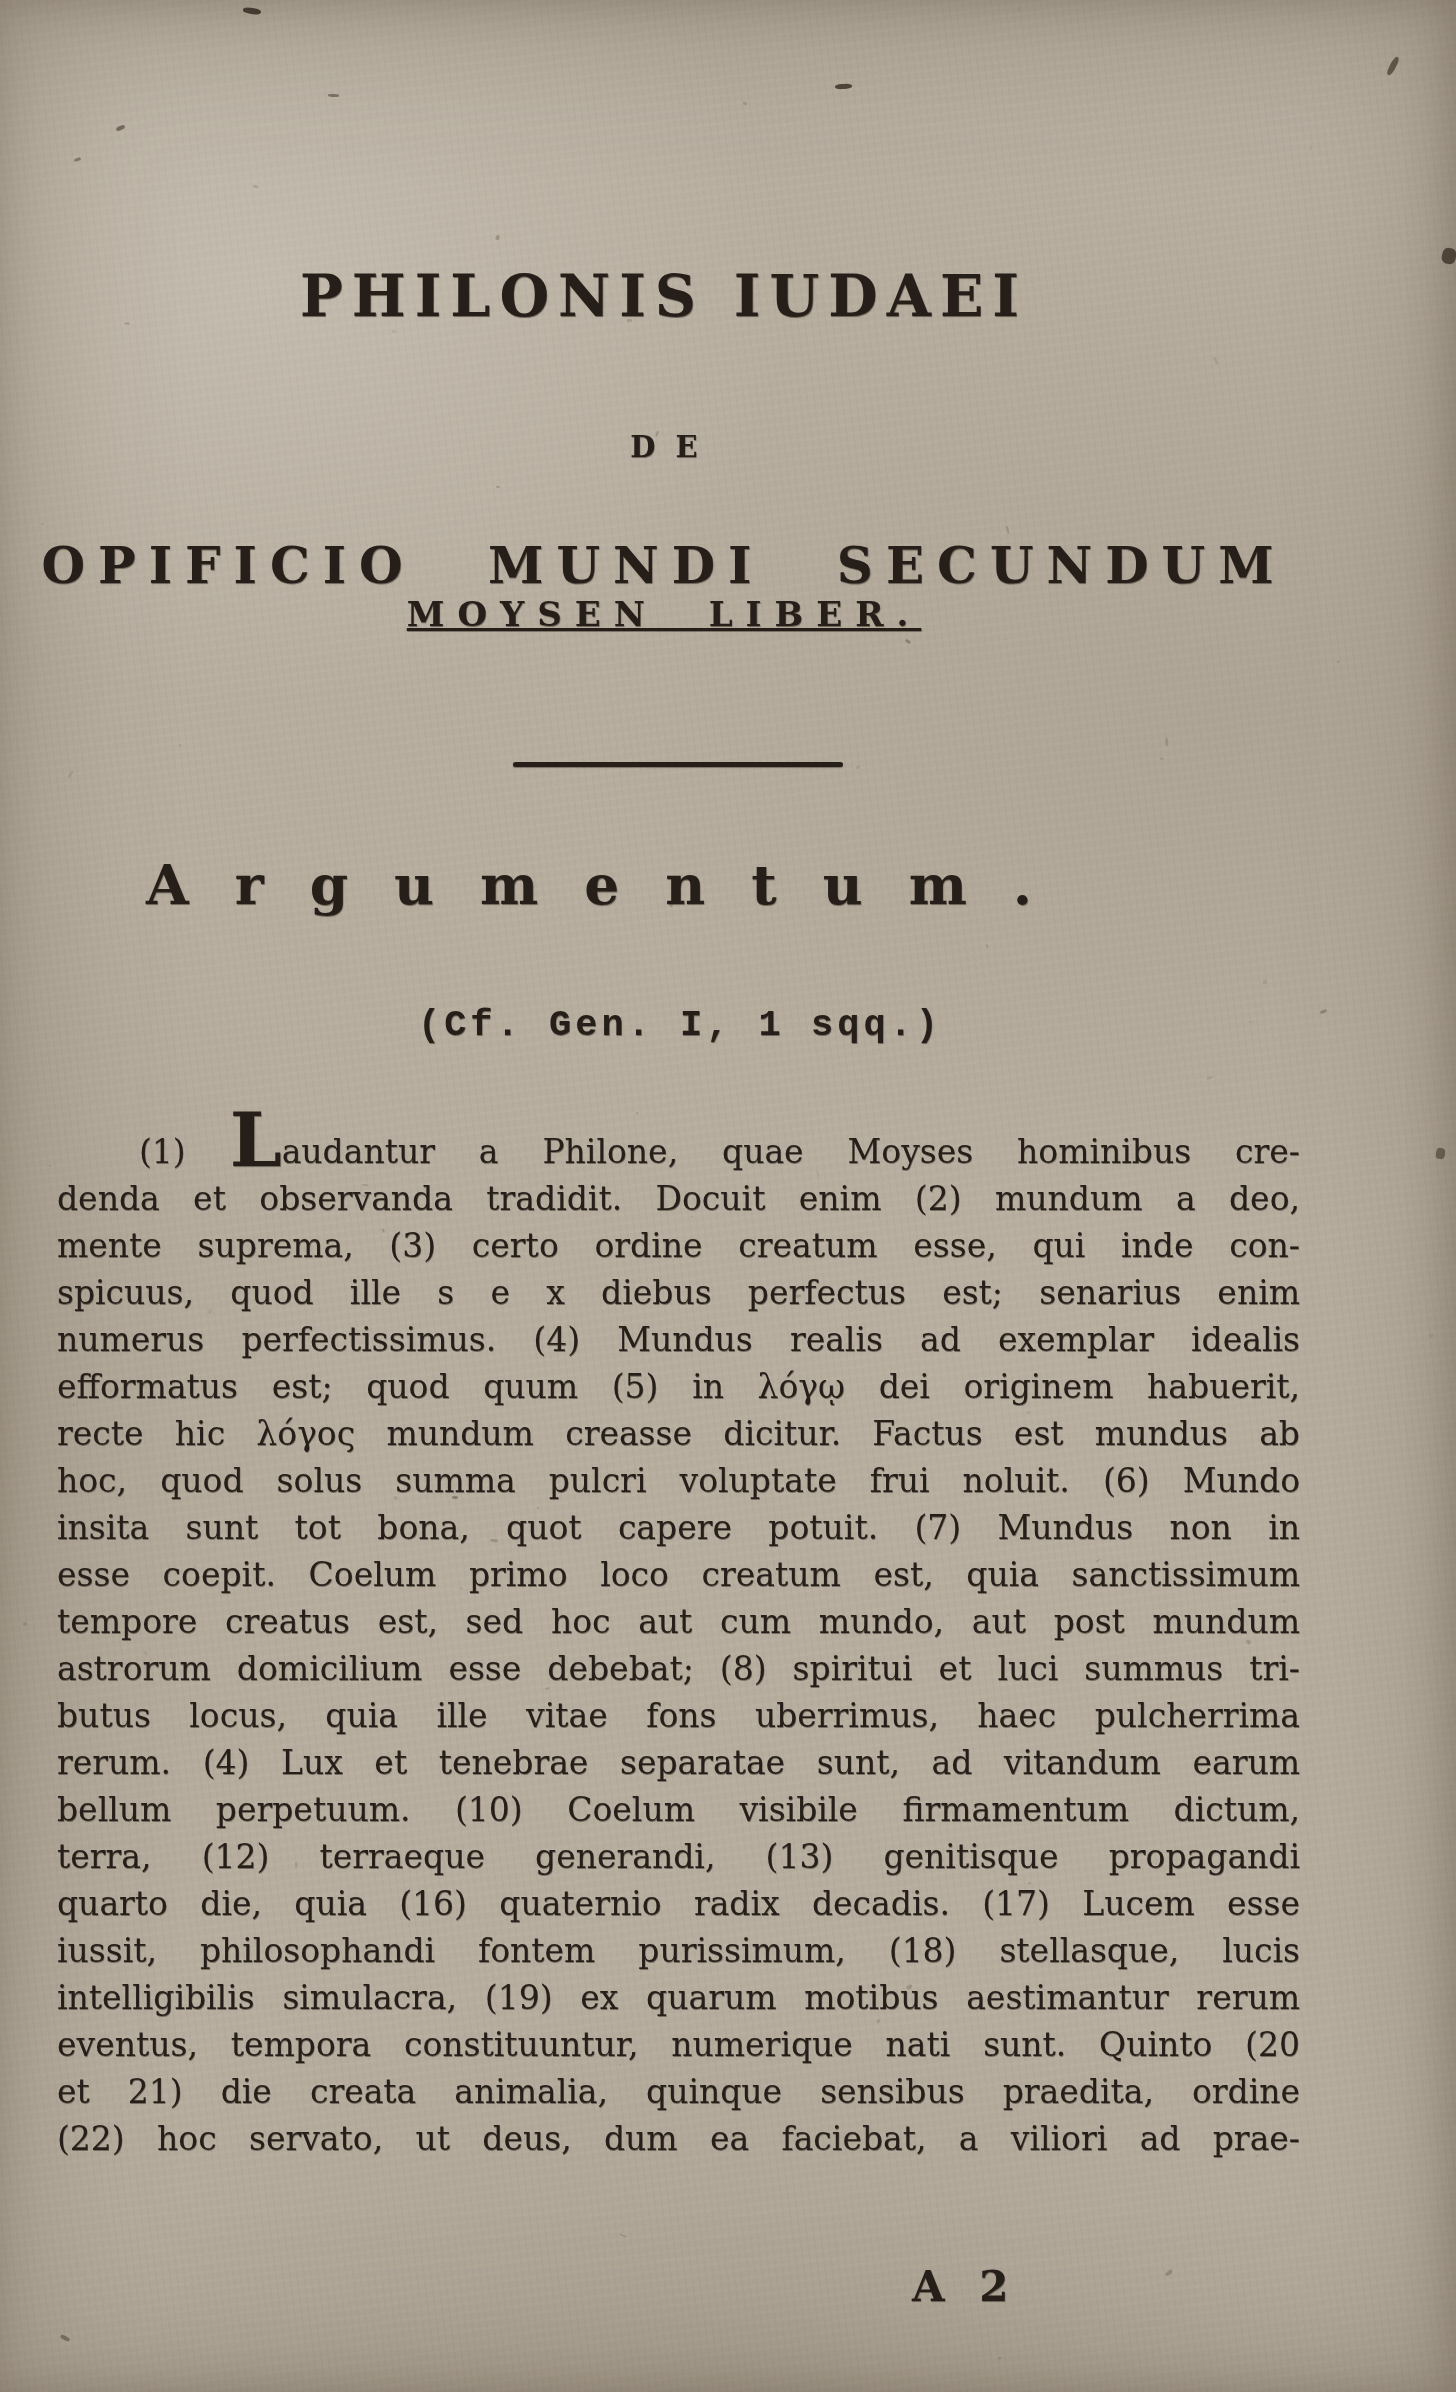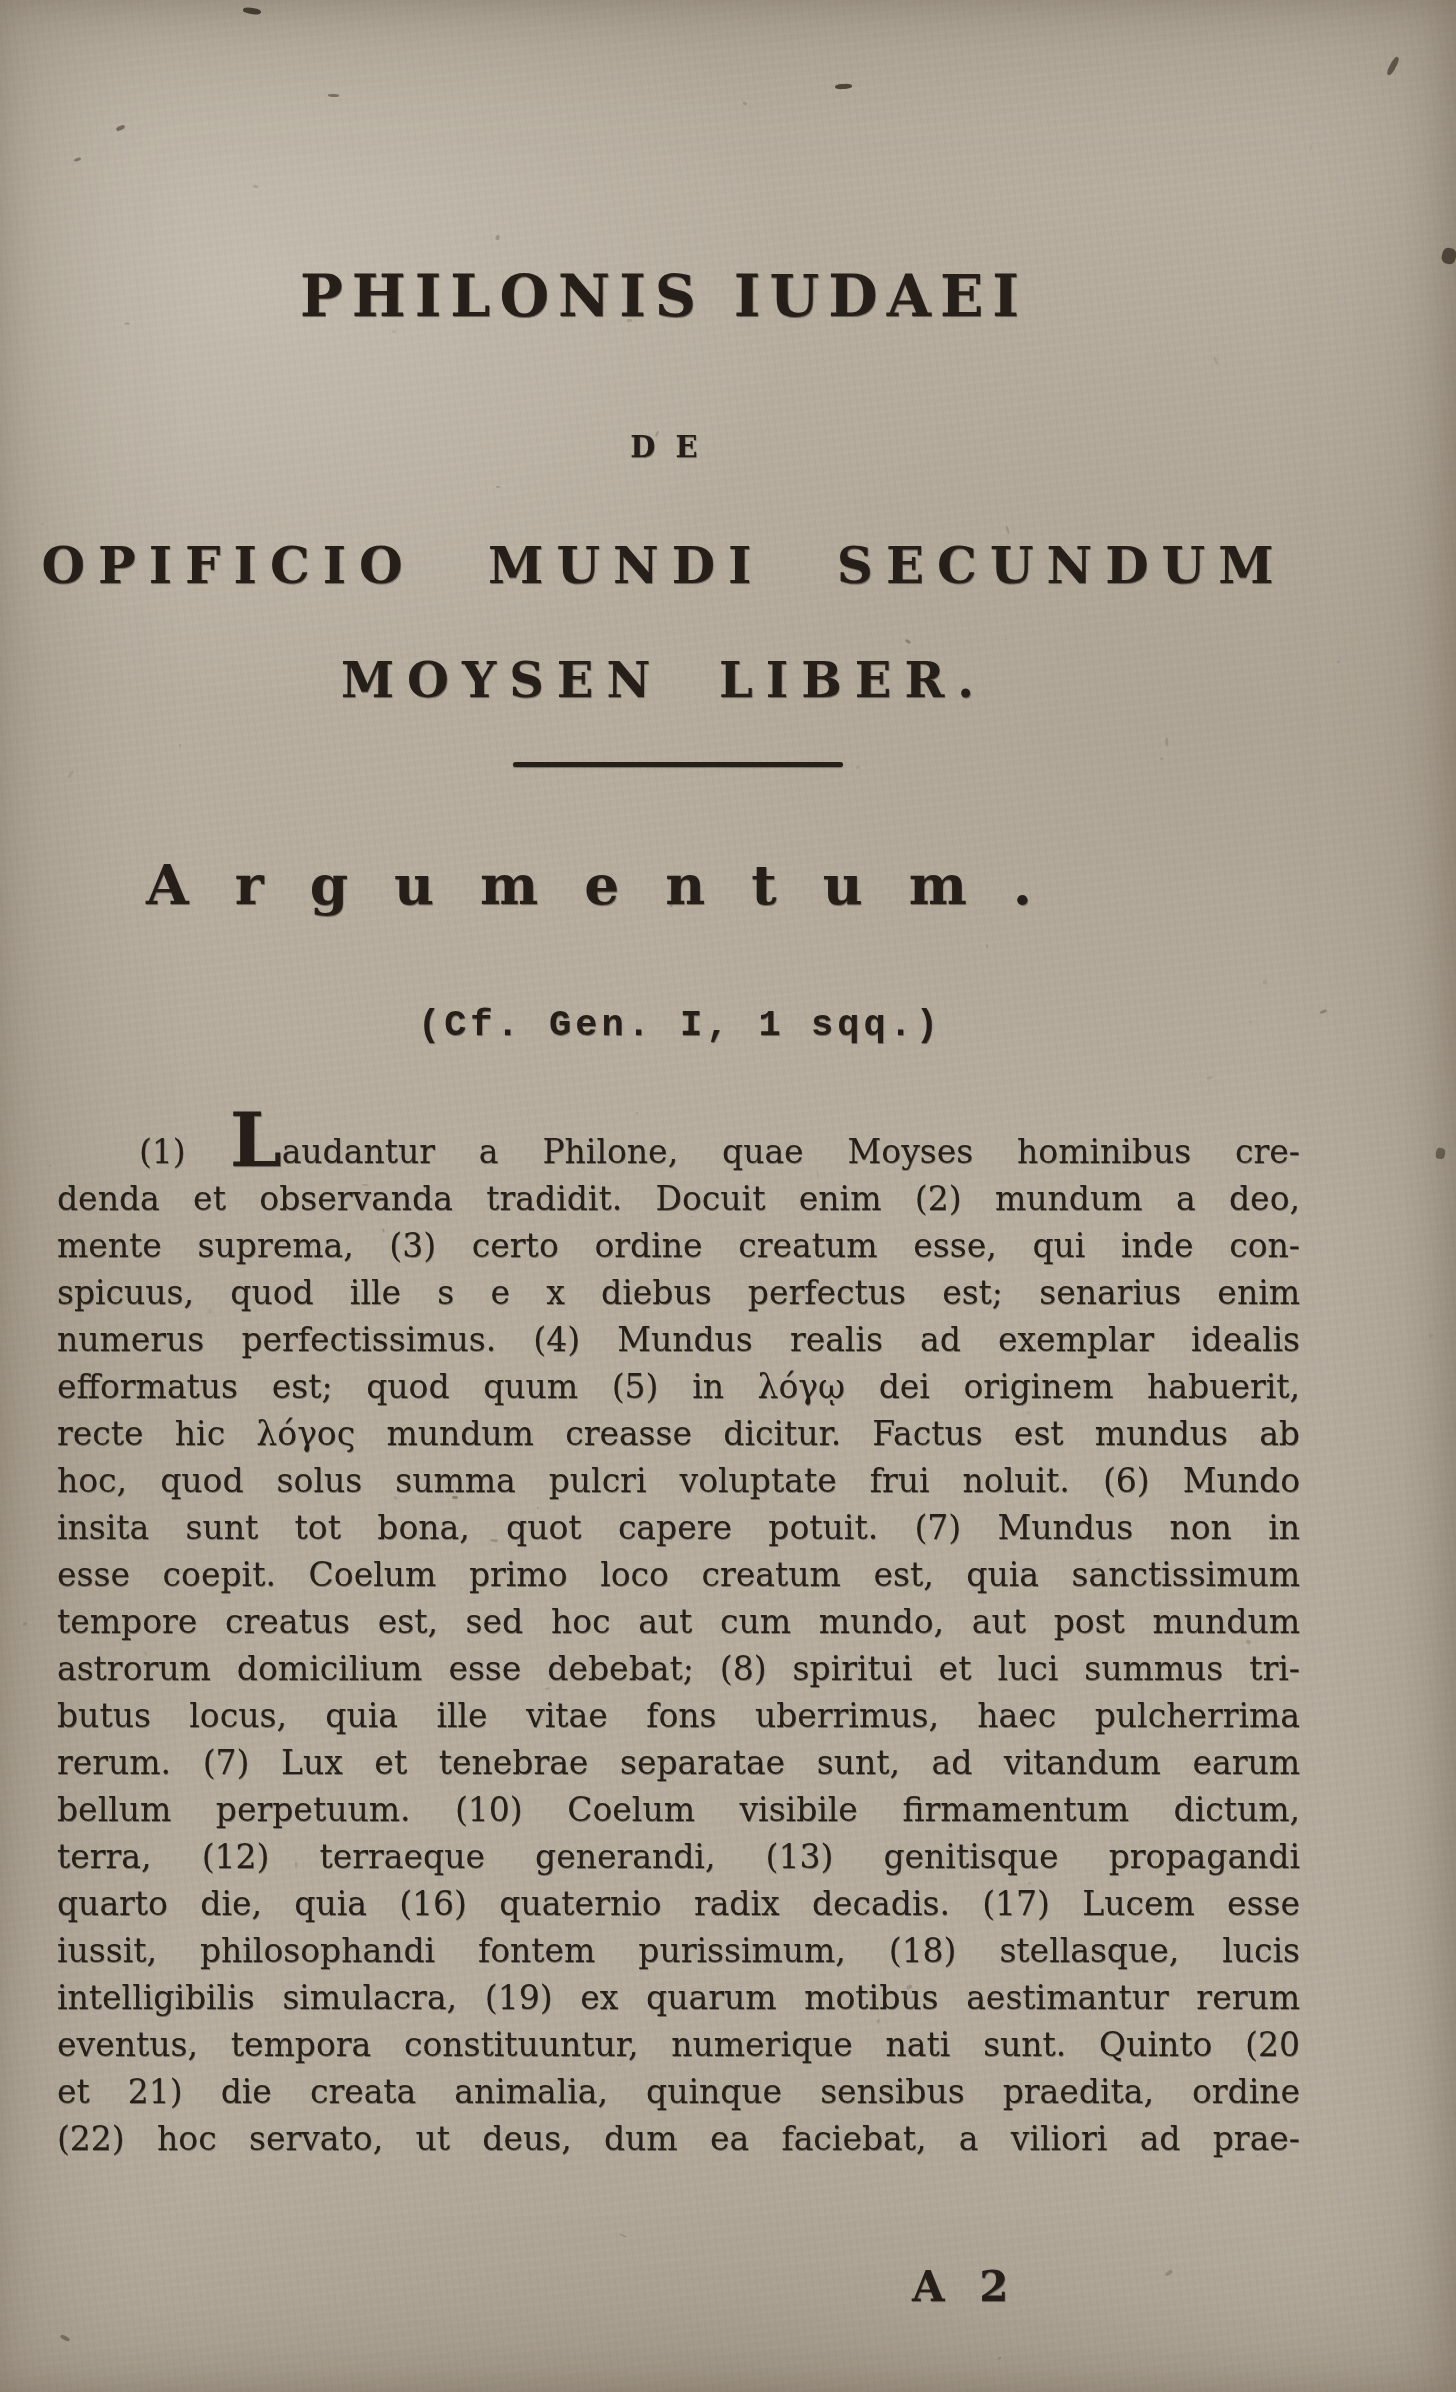--- a/index.html
+++ b/index.html
@@ -41,24 +41,25 @@
     text-indent:20px;
     text-shadow:.5px .6px .7px rgba(38,30,22,.5);
   }
   .subtitle1{
     position:absolute;left:0;top:536px;width:100%;
     font-size:50px;font-weight:bold;letter-spacing:13px;word-spacing:42px;
     white-space:nowrap;
     text-shadow:.6px .8px .8px rgba(38,30,22,.5);
   }
   .subtitle2{
-    position:absolute;left:0;top:652px;width:100%;
-    font-size:48px;font-weight:bold;letter-spacing:13px;word-spacing:26px;
-    white-space:nowrap;
-    text-shadow:.6px .8px .8px rgba(38,30,22,.5);
+    position:absolute;left:0;top:594px;width:100%;
+    font-size:34px;font-weight:bold;letter-spacing:13px;word-spacing:26px;
+    white-space:nowrap;
+    text-shadow:.6px .8px .8px rgba(38,30,22,.5);
+    text-decoration:underline;
   }
   .rule{
     position:absolute;left:505px;top:762px;width:330px;height:5px;
     background:var(--ink);border-radius:3px;
     box-shadow:0 1px 1px rgba(38,30,22,.4);
   }
   .argumentum{
     position:absolute;left:-52px;top:852px;width:100%;
     font-size:55px;font-weight:bold;letter-spacing:46px;
     white-space:nowrap;
@@ -117,21 +118,21 @@
       <div class="line">spicuus, quod ille s e x diebus perfectus est; senarius enim</div>
       <div class="line">numerus perfectissimus. (4) Mundus realis ad exemplar idealis</div>
       <div class="line">efformatus est; quod quum (5) in λόγῳ dei originem habuerit,</div>
       <div class="line">recte hic λόγος mundum creasse dicitur. Factus est mundus ab</div>
       <div class="line">hoc, quod solus summa pulcri voluptate frui noluit. (6) Mundo</div>
       <div class="line">insita sunt tot bona, quot capere potuit. (7) Mundus non in</div>
       <div class="line">esse coepit. Coelum primo loco creatum est, quia sanctissimum</div>
       <div class="line">tempore creatus est, sed hoc aut cum mundo, aut post mundum</div>
       <div class="line">astrorum domicilium esse debebat; (8) spiritui et luci summus tri-</div>
       <div class="line">butus locus, quia ille vitae fons uberrimus, haec pulcherrima</div>
-      <div class="line">rerum. (7) Lux et tenebrae separatae sunt, ad vitandum earum</div>
+      <div class="line">rerum. (4) Lux et tenebrae separatae sunt, ad vitandum earum</div>
       <div class="line">bellum perpetuum. (10) Coelum visibile firmamentum dictum,</div>
       <div class="line">terra, (12) terraeque generandi, (13) genitisque propagandi</div>
       <div class="line">quarto die, quia (16) quaternio radix decadis. (17) Lucem esse</div>
       <div class="line">iussit, philosophandi fontem purissimum, (18) stellasque, lucis</div>
       <div class="line">intelligibilis simulacra, (19) ex quarum motibus aestimantur rerum</div>
       <div class="line">eventus, tempora constituuntur, numerique nati sunt. Quinto (20</div>
       <div class="line">et 21) die creata animalia, quinque sensibus praedita, ordine</div>
       <div class="line">(22) hoc servato, ut deus, dum ea faciebat, a viliori ad prae-</div>
     </div>
 

